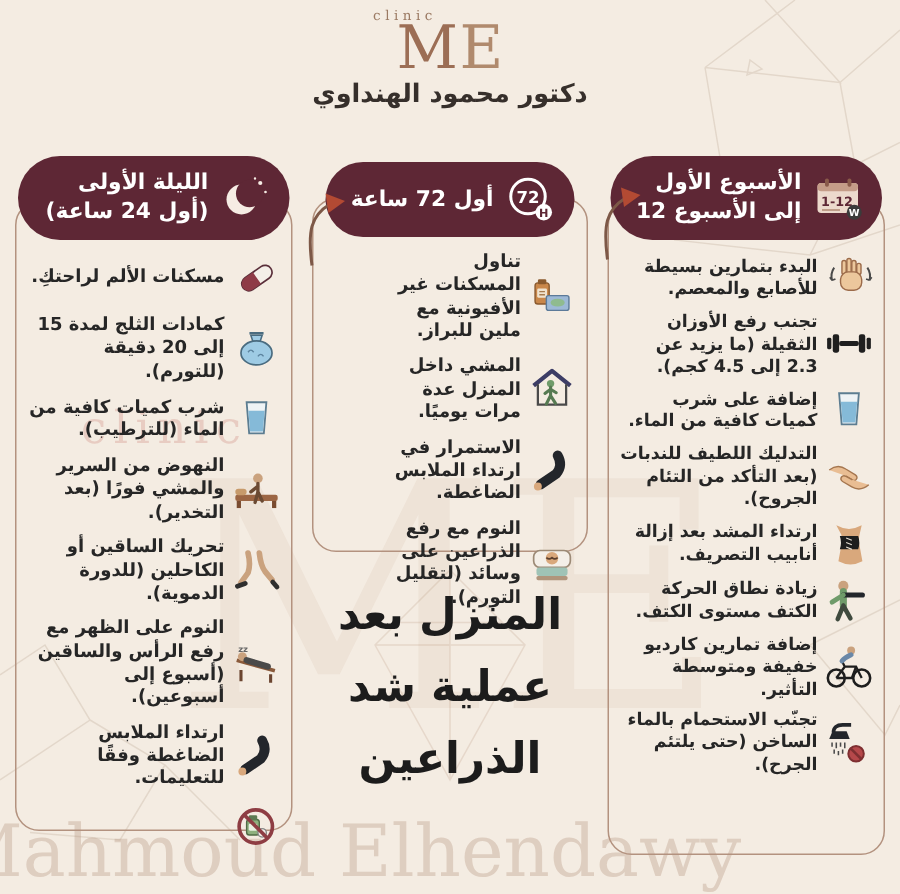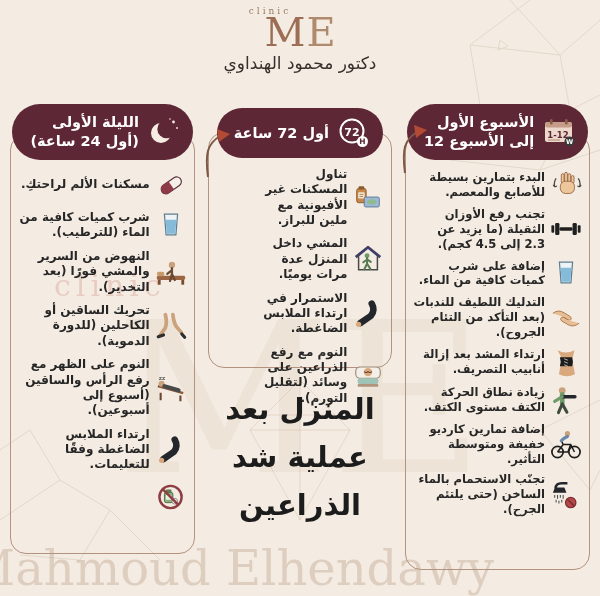--- a/index.html
+++ b/index.html
@@ -14,21 +14,21 @@
   .wm-me{position:absolute;left:50%;top:295px;transform:translateX(-50%);
          font-family:"DejaVu Serif",serif;font-size:210px;line-height:1;
          color:rgba(186,148,122,.10);z-index:0;}
   
   #header{position:absolute;top:6px;left:0;right:0;text-align:center;z-index:1;}
   .logo-clinic{display:block;font-family:"DejaVu Serif",serif;font-size:9px;letter-spacing:3px;
                color:#9b7a63;transform:translateX(-30px);margin-bottom:-4px;}
   .logo-me{font-family:"DejaVu Serif",serif;font-size:40px;line-height:1;color:#a5785e;}
   .logo-me .m{color:#9c6e55;margin-right:1px;}
   .logo-me .e{color:#b08a6d;}
-  .doctor-ar{font-size:17px;font-weight:normal;color:#362f2b;margin-top:1px;direction:rtl;}
+  .doctor-ar{font-size:17px;font-weight:bold;color:#362f2b;margin-top:1px;direction:rtl;}
   .doctor-en{font-family:"Liberation Sans",sans-serif;font-size:13.5px;color:#3e4247;margin-top:0px;}
   
   #columns{position:absolute;top:104px;left:8px;right:8px;bottom:6px;display:flex;gap:9px;
            direction:rtl;z-index:1;}
   .column{flex:1;position:relative;display:flex;flex-direction:column;}
   .bubble{background:#5e2735;border-radius:30px;color:#fff;display:flex;align-items:center;
           gap:8px;padding:7px 12px;position:relative;z-index:2;min-height:56px;
           box-sizing:border-box;width:96%;margin:0 auto;}
   .col-first-72-hours{margin-top:4px;}
   .col-first-72-hours .bubble{min-height:50px;width:88%;}
@@ -259,20 +259,29 @@
       <span class="tip-icon"><svg viewBox="0 0 34 34">
                 <g transform="rotate(-35 17 17)">
                   <rect x="5" y="12.5" width="24" height="10" rx="5" fill="#f4efe8" stroke="#5a2f3a" stroke-width="1.2"></rect>
                   <path d="M17 12.5 H10 A5 5 0 0 0 10 22.5 H17 Z" fill="#8e3b47"></path>
                 </g>
               </svg></span>
       <span class="tip-text">مسكنات الألم لراحتكِ.</span>
     </div>
           <div class="tip">
       <span class="tip-icon"><svg viewBox="0 0 34 34">
+                <path d="M12 6.5 h10" stroke="#4a6c80" stroke-width="1.8"></path>
+                <path d="M13 8 h8 l-1.5 4.5 h-5 Z" fill="#9ecbe4" stroke="#4a6c80" stroke-width="1.1"></path>
+                <ellipse cx="17" cy="20.5" rx="11" ry="8.5" fill="#9ecbe4" stroke="#4a6c80" stroke-width="1.2"></ellipse>
+                <path d="M11 20 q2 -3 4 0 M18 23 q2 -3 4 0" stroke="#5d85a0" stroke-width="1" fill="none"></path>
+              </svg></span>
+      <span class="tip-text">كمادات الثلج لمدة 15 إلى 20 دقيقة (للتورم).</span>
+    </div>
+          <div class="tip">
+      <span class="tip-icon"><svg viewBox="0 0 34 34">
                 <path d="M10 5.5 h14 l-1.8 22 h-10.4 Z" fill="#eef3f5" stroke="#5c7d91" stroke-width="1.3"></path>
                 <path d="M11.2 11.5 h11.6 l-1.3 14.7 h-9 Z" fill="#85bad8"></path>
               </svg></span>
       <span class="tip-text">شرب كميات كافية من الماء (للترطيب).</span>
     </div>
           <div class="tip">
       <span class="tip-icon"><svg viewBox="0 0 34 34">
                 <rect x="2" y="21" width="30" height="4.5" rx="1.5" fill="#9c6644"></rect>
                 <rect x="3" y="25.5" width="3" height="5" fill="#7a4c30"></rect>
                 <rect x="28" y="25.5" width="3" height="5" fill="#7a4c30"></rect>

